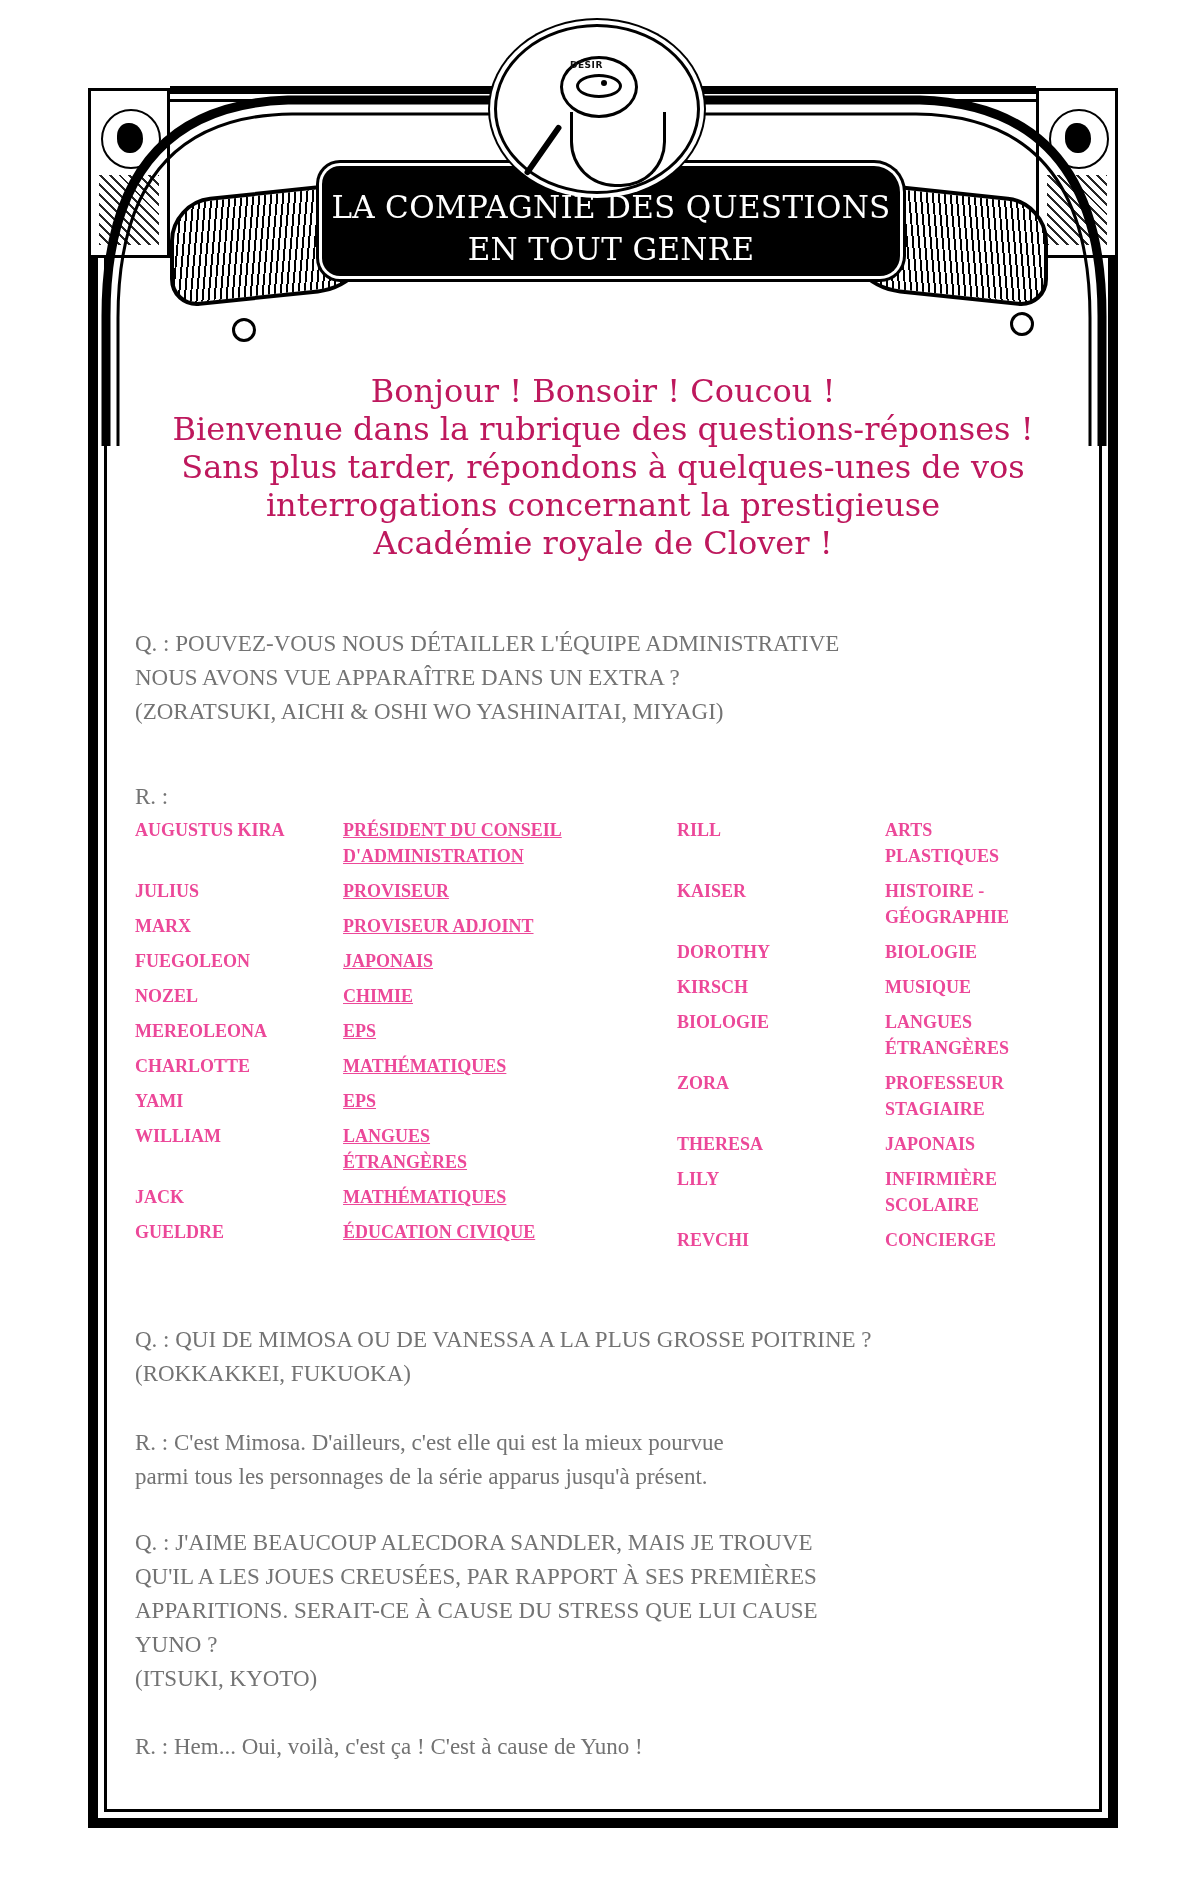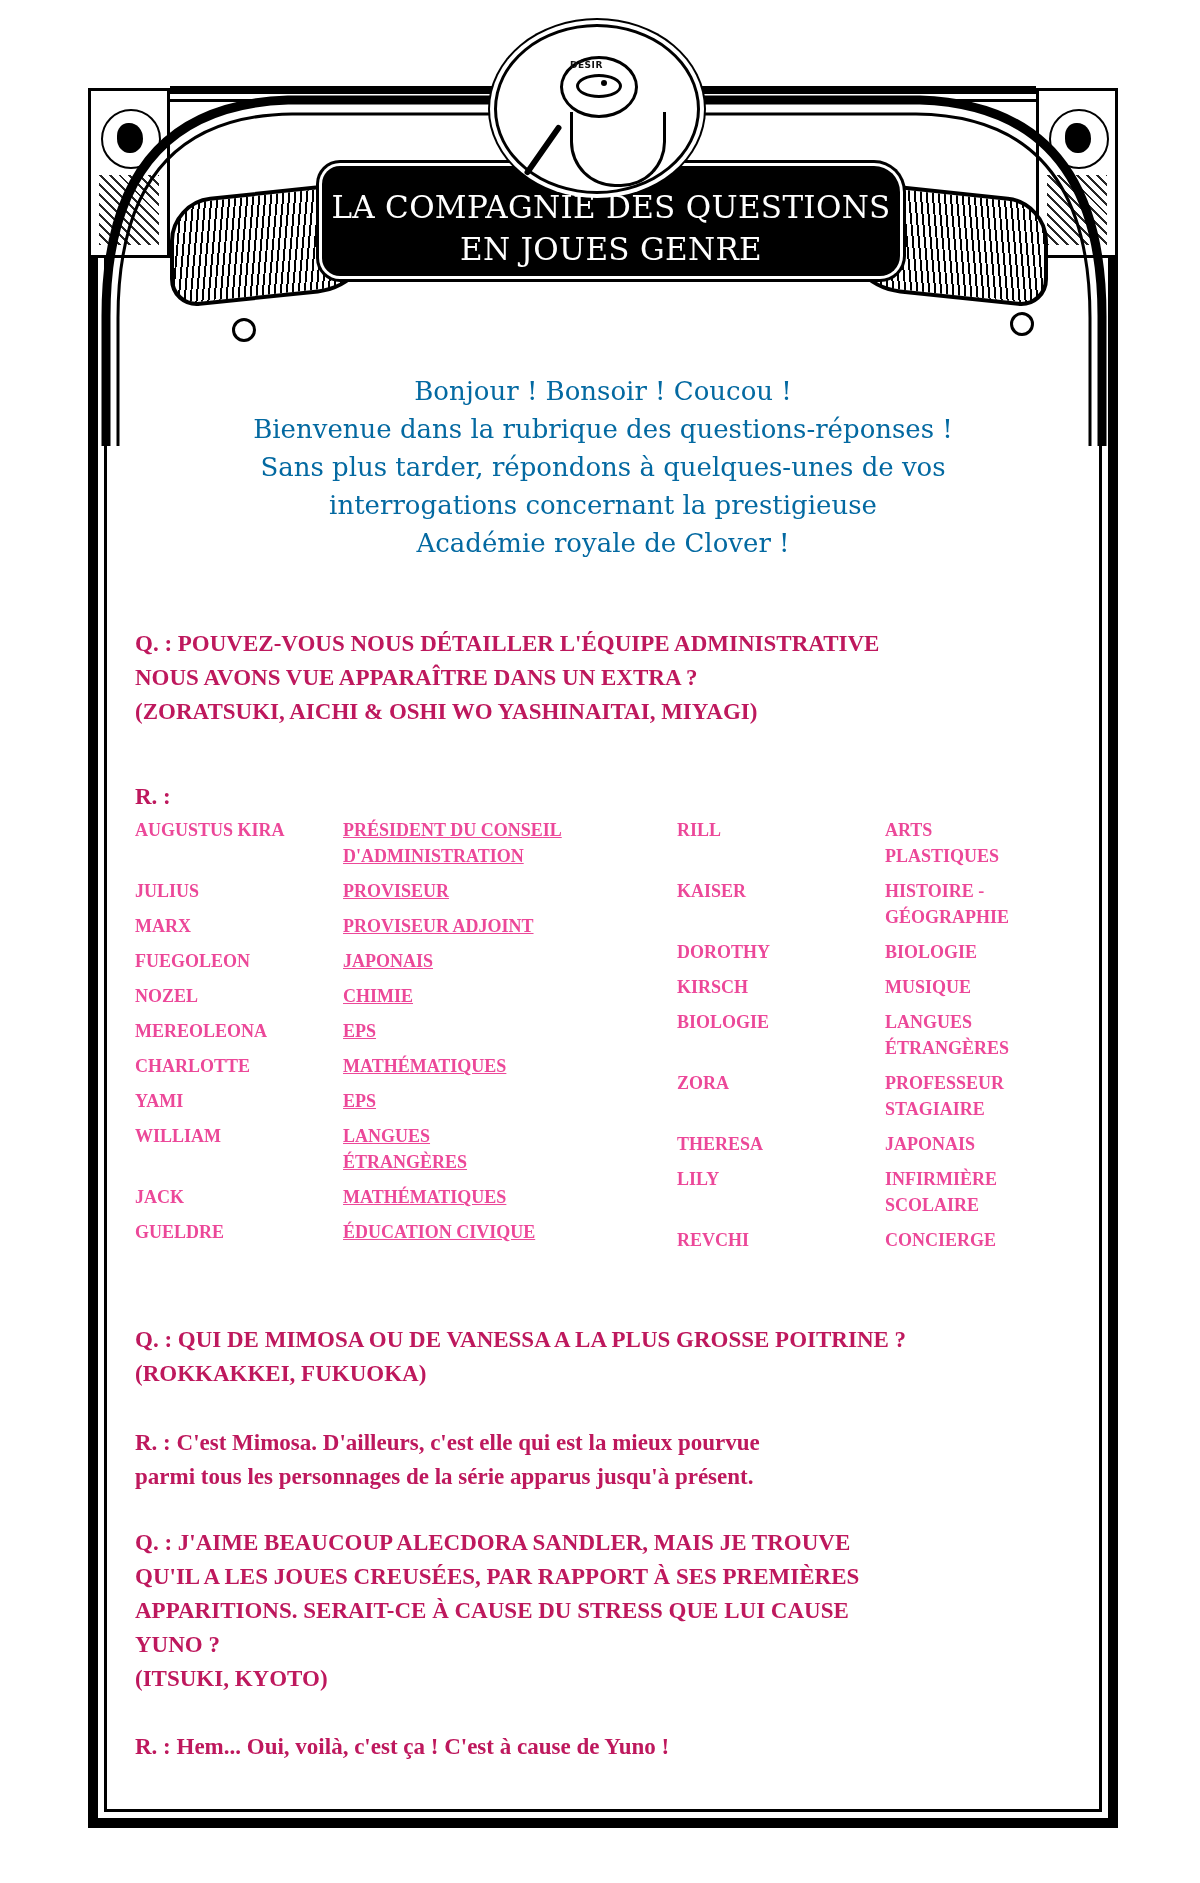--- a/index.html
+++ b/index.html
@@ -42,25 +42,25 @@
     background:#fff; border: 3px solid #000; box-shadow: 0 0 0 4px #fff, 0 0 0 6px #000; }
   #mascot-head { left: 560px; top: 56px; width: 72px; height: 56px; border: 3px solid #000; border-radius: 50%; background:#fff;}
   #mascot-eye { left: 576px; top: 74px; width: 40px; height: 18px; border: 3px solid #000; border-radius: 50%; background:#fff;}
   #mascot-pupil { left: 601px; top: 80px; width: 6px; height: 6px; border-radius:50%; background:#000;}
   #mascot-body { left: 570px; top: 112px; width: 90px; height: 72px; border: 3px solid #000; border-top:none; border-radius: 0 0 45px 45px; background:#fff;}
   #mascot-pen { left: 540px; top: 120px; width: 6px; height: 60px; background:#000; transform: rotate(35deg); border-radius: 3px;}
   #mascot-label { left: 570px; top: 60px; width: 50px; text-align:left; font-family:"DejaVu Sans", sans-serif; font-size: 9px; font-weight:bold; letter-spacing: .5px;}
 
   
   #intro { left: 104px; top: 372px; width: 998px; text-align: center;
-    font-family: "DejaVu Serif", serif; font-size: 26px; line-height: 38px; color:#0369a1; }
+    font-family: "DejaVu Serif", serif; font-size: 32px; line-height: 38px; color:#be185d; }
   #intro div { white-space: nowrap; }
 
   
-  .qa { font-family: "Liberation Serif", serif; font-weight: bold; color:#be185d; }
+  .qa { font-family: "Liberation Serif", serif; font-weight: normal; color:#737373; }
   .q-block { position:absolute; left: 135px; font-size: 23px; line-height: 34px; white-space: nowrap; }
   .r-block { position:absolute; left: 135px; font-size: 23px; line-height: 34px; white-space: nowrap; }
 
   .staff-col { position:absolute; font-family: "Liberation Serif", serif; font-weight: bold;
     font-size: 18px; line-height: 26px; color:#ec4899; }
   .staff-row { display:flex; margin-bottom: 9px; }
   .staff-name { flex: 0 0 auto; }
   .staff-role { flex: 0 0 auto; white-space: pre-line; }
   #staff-left { left: 135px; top: 817px; }
   #staff-left .staff-name { width: 208px; }
@@ -100,21 +100,21 @@
 <div class="abs" id="medallion"></div>
 <div class="abs" id="mascot-body"></div>
 <div class="abs" id="mascot-head"></div>
 <div class="abs" id="mascot-eye"></div>
 <div class="abs" id="mascot-pupil"></div>
 <div class="abs" id="mascot-pen"></div>
 <div class="abs" id="mascot-label">DÉSIR</div>
 
 <div class="abs" id="banner-title">
   <div>LA COMPAGNIE DES QUESTIONS</div>
-  <div>EN JOUES GENRE</div>
+  <div>EN TOUT GENRE</div>
 </div>
 
 <div class="abs" id="intro">
   <div>Bonjour ! Bonsoir ! Coucou !</div>
   <div>Bienvenue dans la rubrique des questions-réponses !</div>
   <div>Sans plus tarder, répondons à quelques-unes de vos</div>
   <div>interrogations concernant la prestigieuse</div>
   <div>Académie royale de Clover !</div>
 </div>
 

